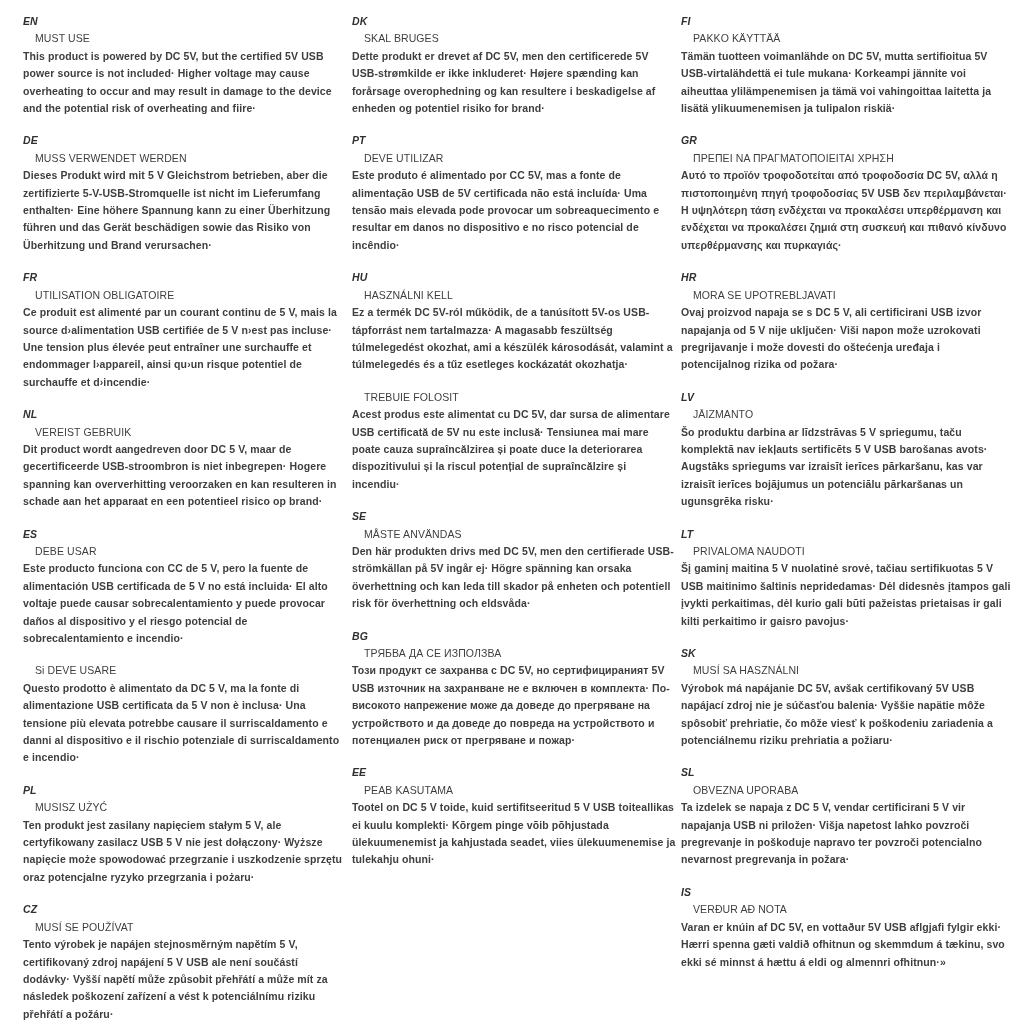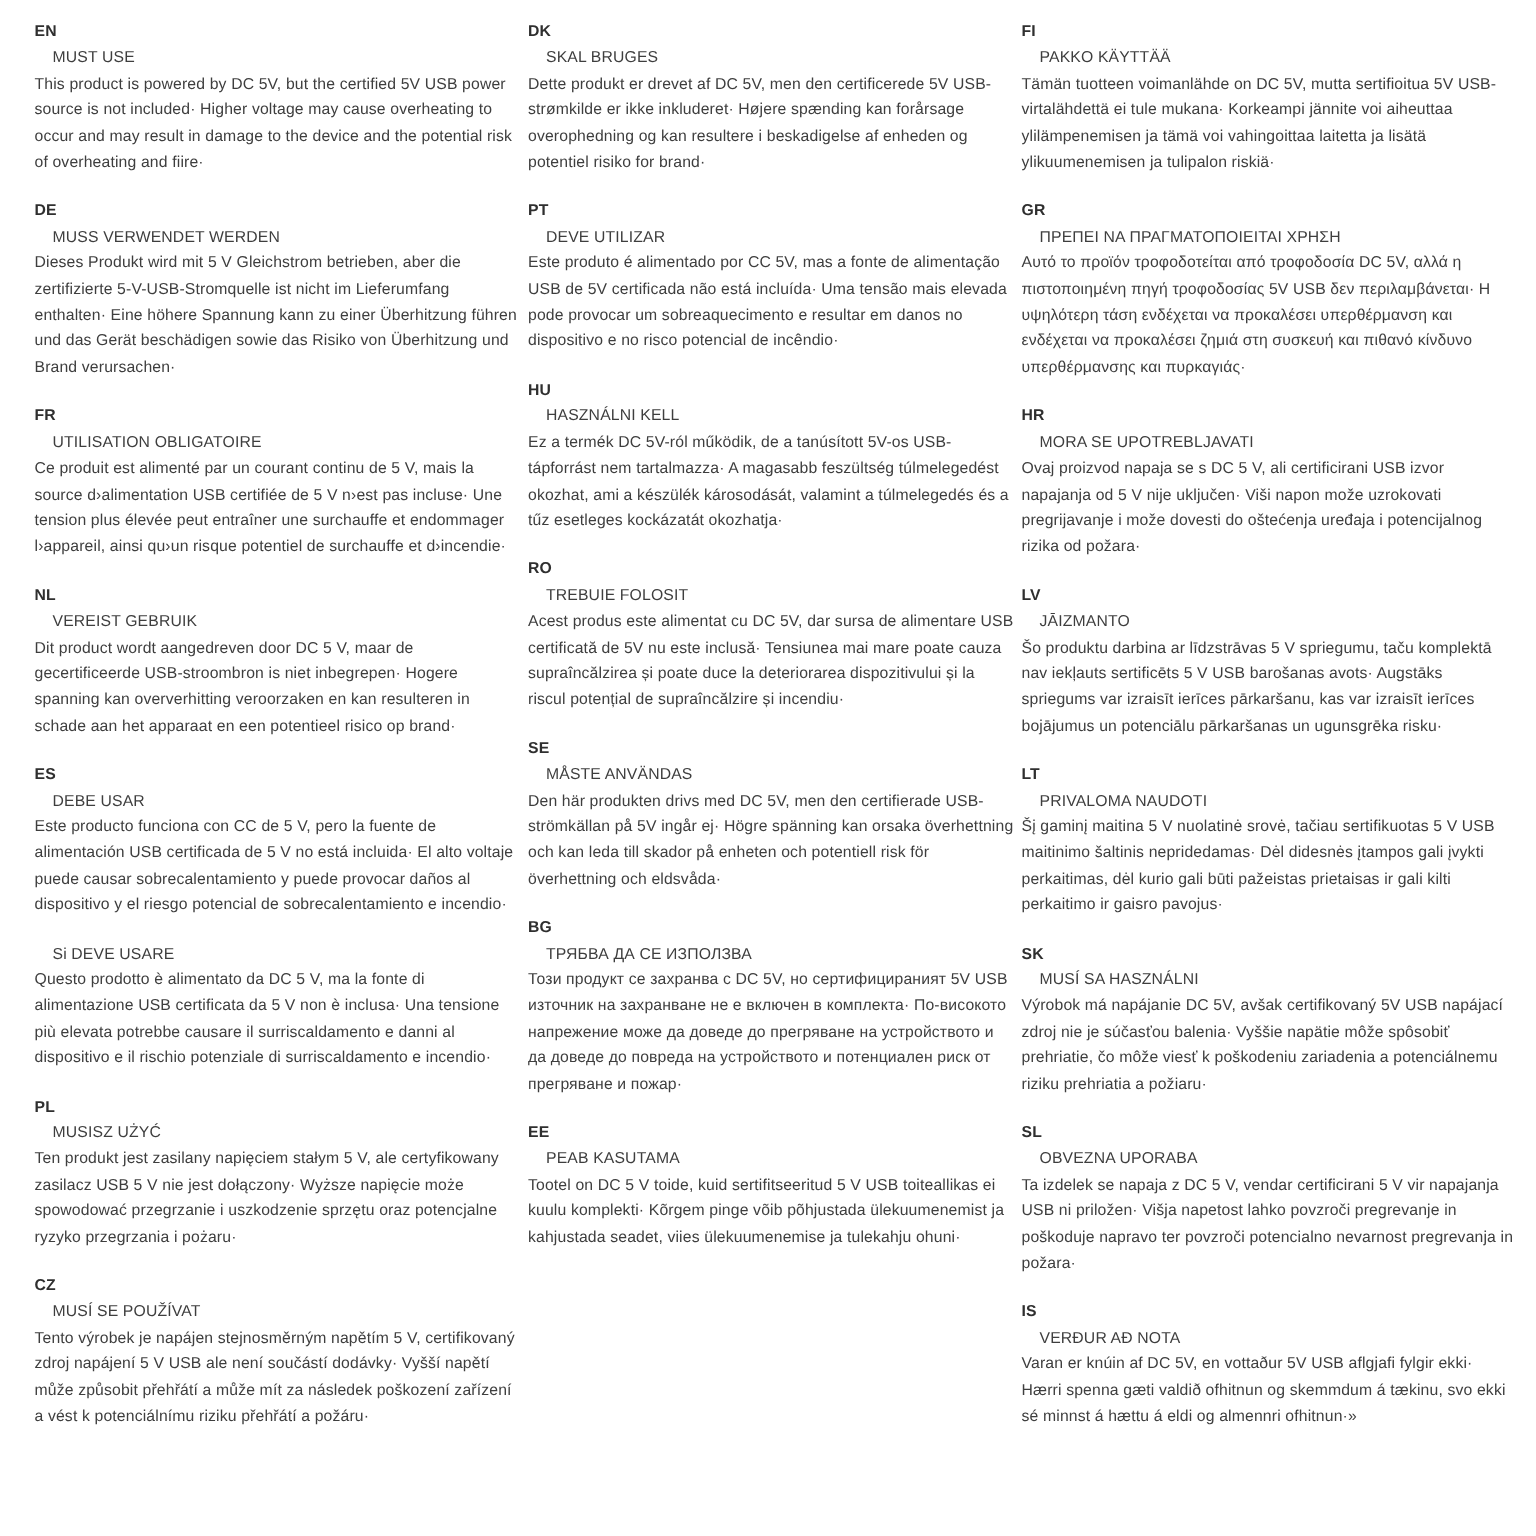--- a/index.html
+++ b/index.html
@@ -16,23 +16,23 @@
     padding:13px 8px 0 23px;
   }
   .column{min-width:0;}
   .block{
     margin:0 0 15px 0;
     color:#3e3e3e;
     font-size:10.5px;
     line-height:17.4px;
     letter-spacing:0.1px;
   }
-  .code{font-weight:bold;color:#2f2f2f;}
+  .code{font-weight:bold;color:#2f2f2f;font-style:italic;}
   .heading{font-weight:normal;padding-left:12px;}
-  .body{font-weight:normal;}
+  .body{font-weight:bold;}
 </style>
 </head>
 <body>
 
 <div class="page">
 
   <div class="column">
     <div class="block">
       <div class="code">EN</div>
       <div class="heading">MUST USE</div>
@@ -84,21 +84,20 @@
       <div class="code">PT</div>
       <div class="heading">DEVE UTILIZAR</div>
       <div class="body">Este produto é alimentado por CC 5V, mas a fonte de alimentação USB de 5V certificada não está incluída· Uma tensão mais elevada pode provocar um sobreaquecimento e resultar em danos no dispositivo e no risco potencial de incêndio·</div>
     </div>
     <div class="block">
       <div class="code">HU</div>
       <div class="heading">HASZNÁLNI KELL</div>
       <div class="body">Ez a termék DC 5V-ról működik, de a tanúsított 5V-os USB-tápforrást nem tartalmazza· A magasabb feszültség túlmelegedést okozhat, ami a készülék károsodását, valamint a túlmelegedés és a tűz esetleges kockázatát okozhatja·</div>
     </div>
     <div class="block">
-      <div class="code">RO</div>
       <div class="heading">TREBUIE FOLOSIT</div>
       <div class="body">Acest produs este alimentat cu DC 5V, dar sursa de alimentare USB certificată de 5V nu este inclusă· Tensiunea mai mare poate cauza supraîncălzirea și poate duce la deteriorarea dispozitivului și la riscul potențial de supraîncălzire și incendiu·</div>
     </div>
     <div class="block">
       <div class="code">SE</div>
       <div class="heading">MÅSTE ANVÄNDAS</div>
       <div class="body">Den här produkten drivs med DC 5V, men den certifierade USB-strömkällan på 5V ingår ej· Högre spänning kan orsaka överhettning och kan leda till skador på enheten och potentiell risk för överhettning och eldsvåda·</div>
     </div>
     <div class="block">
       <div class="code">BG</div>

